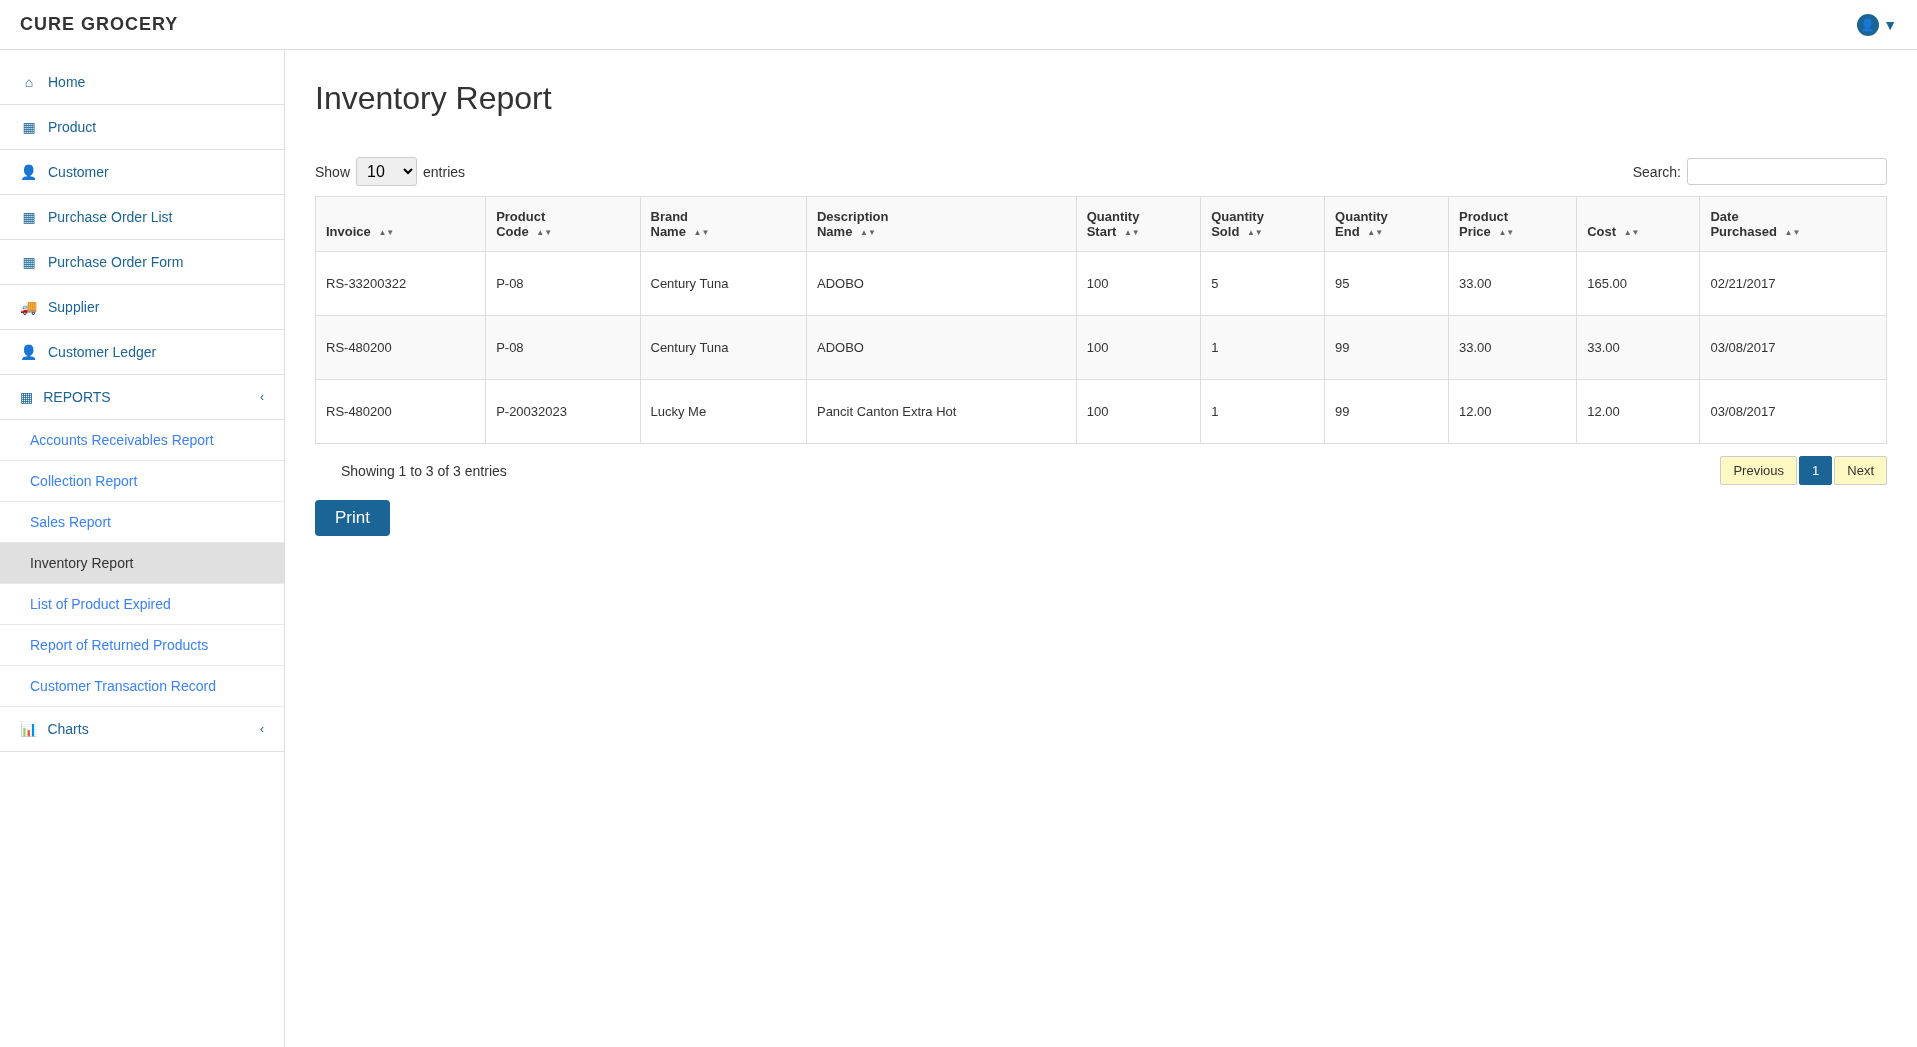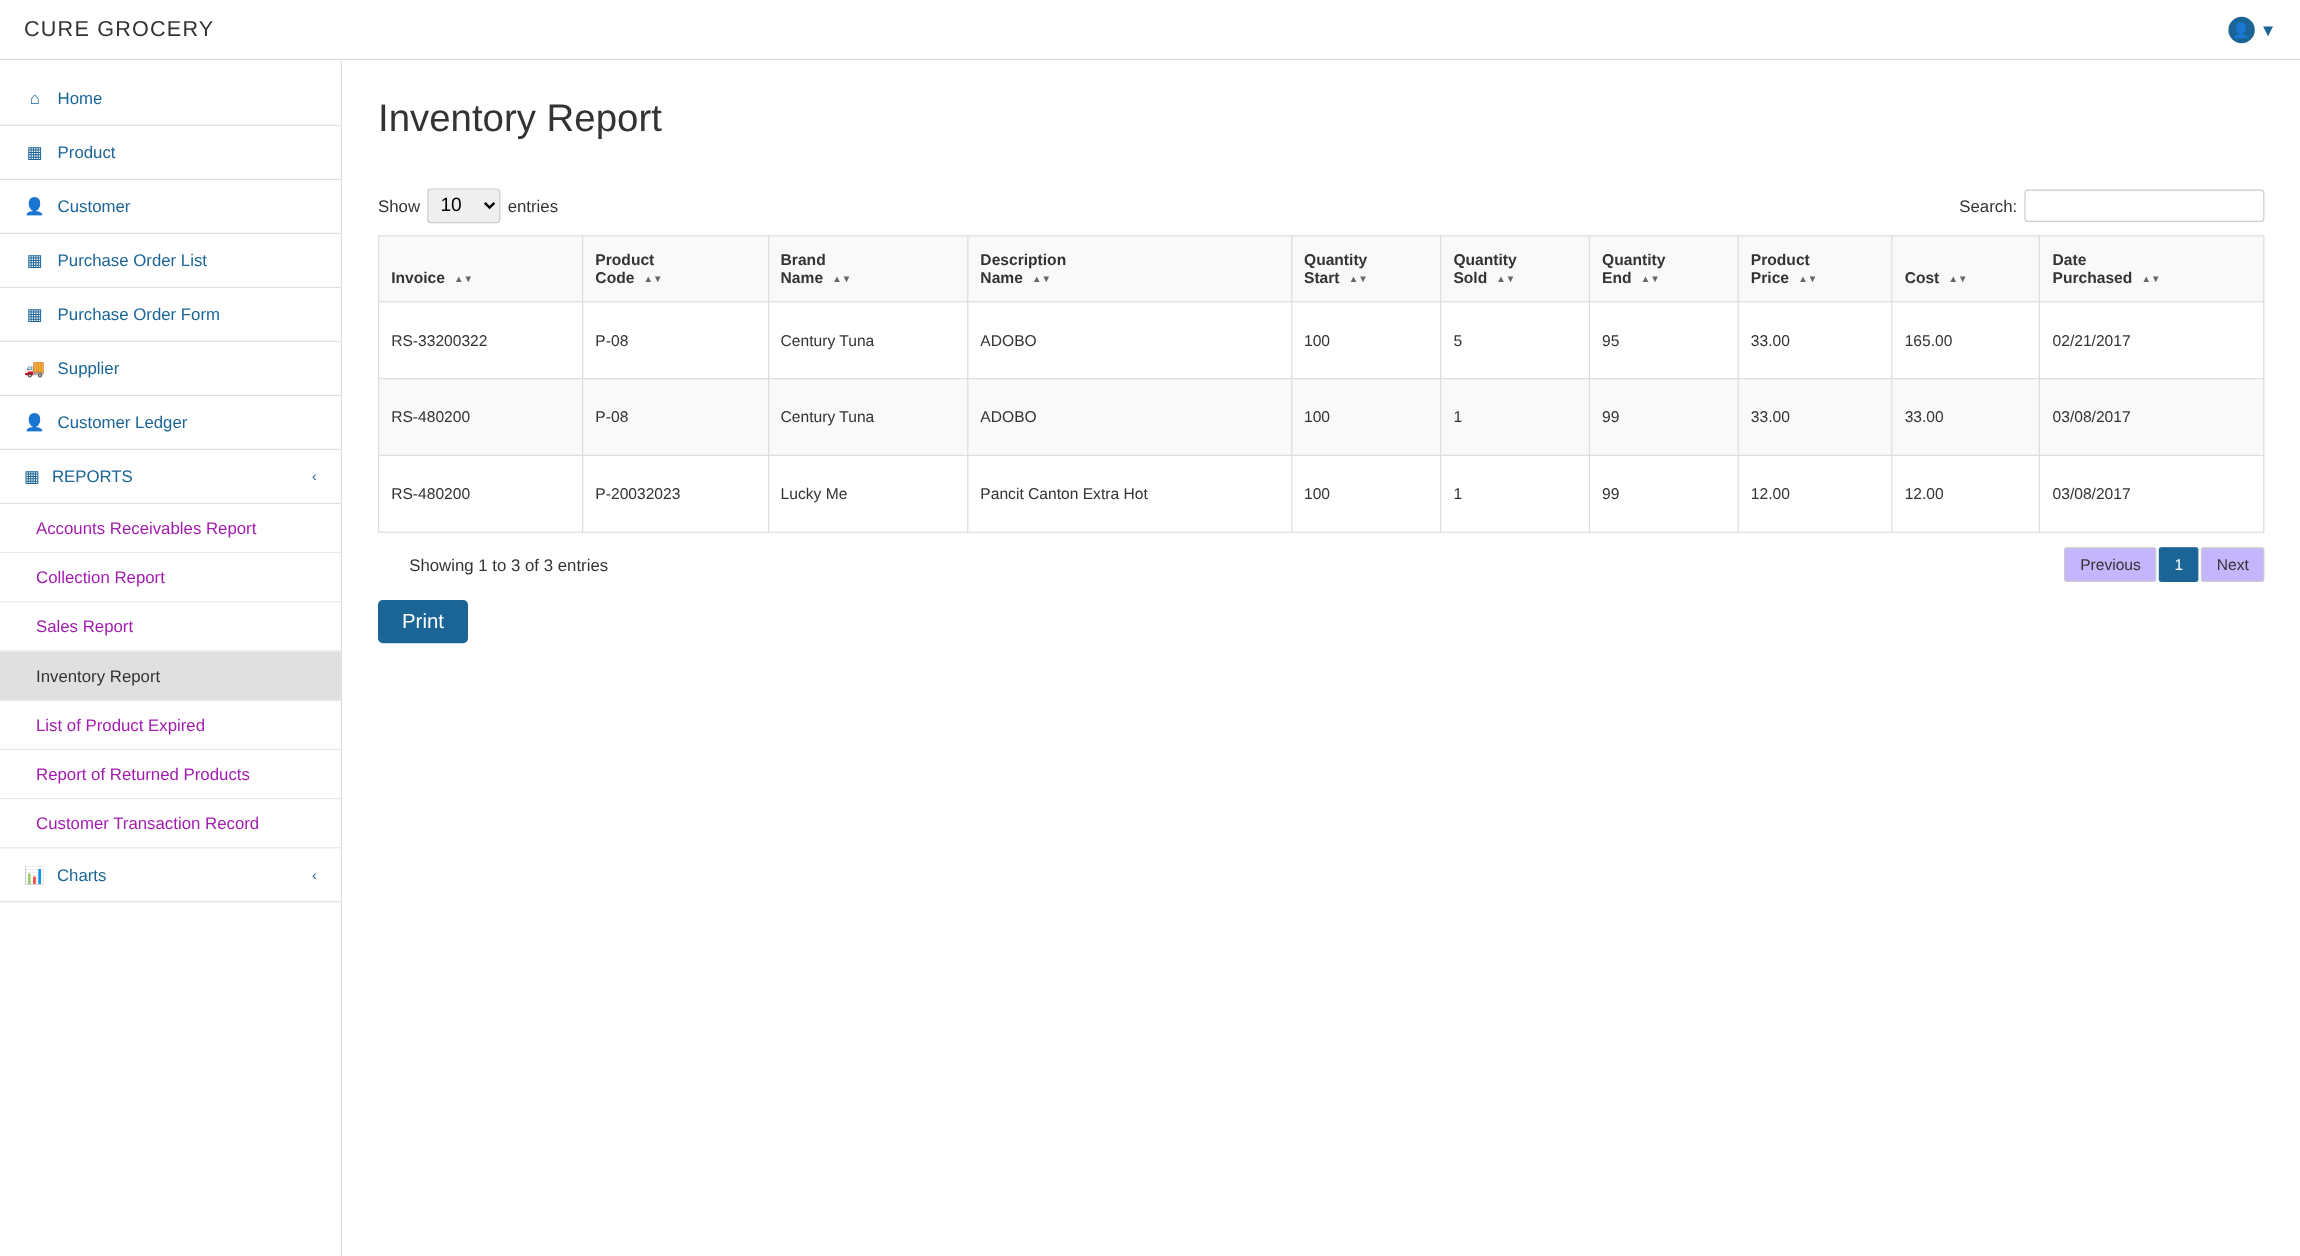--- a/index.html
+++ b/index.html
@@ -13,21 +13,21 @@
       background: #fff;
       padding: 0 20px;
       height: 50px;
       border-bottom: 1px solid #ddd;
       position: fixed;
       top: 0; left: 0; right: 0;
       z-index: 100;
     }
     .navbar-brand {
       font-size: 18px;
-      font-weight: normal;
+      font-weight: bold;
       color: #333;
       letter-spacing: 1px;
     }
     .navbar-user {
       display: flex;
       align-items: center;
       color: #1a6496;
       cursor: pointer;
       gap: 4px;
     }
@@ -69,21 +69,21 @@
       cursor: pointer;
     }
     .sidebar-section .left { display: flex; align-items: center; gap: 10px; }
     .sidebar-section .chevron { font-size: 12px; }
 
     .sidebar-sub-item {
       display: flex;
       align-items: center;
       padding: 12px 20px 12px 30px;
       border-bottom: 1px solid #e8e8e8;
-      color: #a21caf;
+      color: #3b82f6;
       cursor: pointer;
       font-size: 14px;
     }
     .sidebar-sub-item.active { background: #e0e0e0; color: #333; font-weight: normal; }
 
     
     .main-content {
       flex: 1;
       padding: 30px 30px;
       background: #fff;
@@ -169,21 +169,21 @@
       margin-top: 12px;
       margin-left: 26px;
     }
     .pagination {
       display: flex;
       gap: 2px;
     }
     .page-btn {
       padding: 6px 12px;
       border: 1px solid #ccc;
-      background: #c4b5fd;
+      background: #fef9c3;
       color: #333;
       cursor: pointer;
       font-size: 13px;
       border-radius: 2px;
     }
     .page-btn.active {
       background: #1a6496;
       color: #fff;
       border-color: #1a6496;
     }

